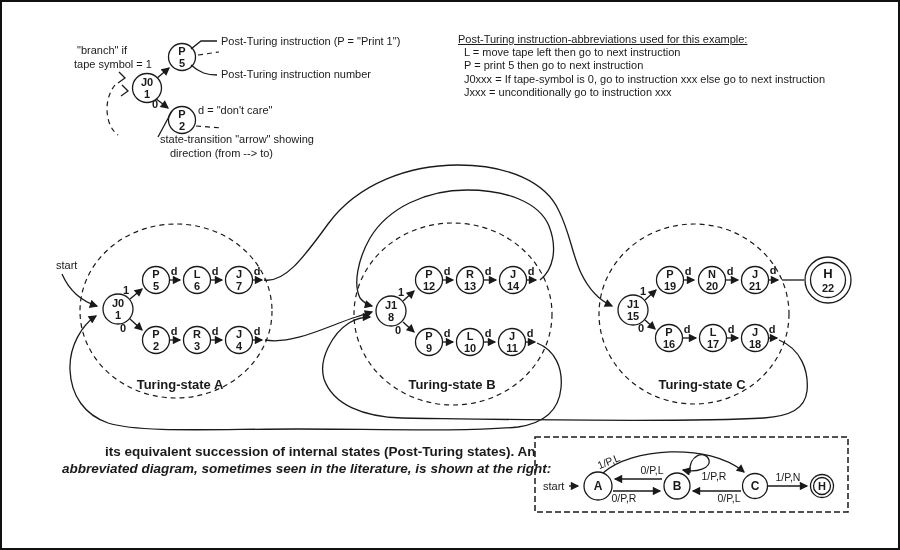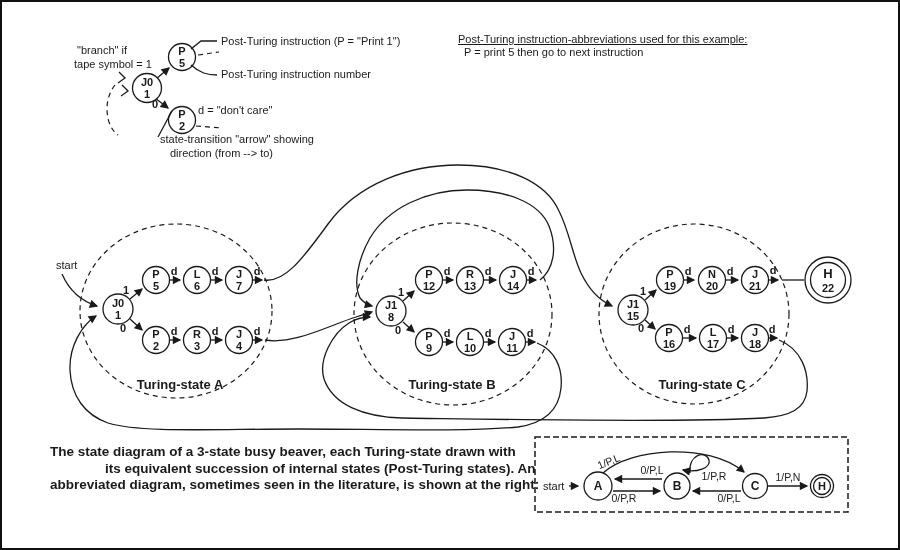--- a/index.html
+++ b/index.html
@@ -16,34 +16,36 @@
   .lbl{font:11px "Liberation Sans",sans-serif;fill:#1a1a1a;}
   .slbl{font:10.5px "Liberation Sans",sans-serif;fill:#1a1a1a;text-anchor:middle;}
   .stateL{font:bold 13px "Liberation Sans",sans-serif;fill:#1a1a1a;text-anchor:middle;}
   .ht{font:bold 13px "Liberation Sans",sans-serif;fill:#1a1a1a;text-anchor:middle;}
   .mini-state{font:bold 12px "Liberation Sans",sans-serif;fill:#1a1a1a;text-anchor:middle;}
   
   .abbrev{position:absolute;left:456px;top:31px;font-size:11px;line-height:13.2px;white-space:nowrap;}
   .abbrev .title{text-decoration:underline;}
   .abbrev .line{padding-left:6px;}
   .caption{position:absolute;left:44px;top:442px;font-weight:bold;font-size:13.5px;line-height:16.5px;white-space:nowrap;}
-  .cap1{margin-left:4px;} .cap2{margin-left:18px;padding-left:41px;} .cap3{margin-left:4px;}
+  .cap1{margin-left:4px;} .cap2{margin-left:18px;padding-left:41px;} .cap3{margin-left:16px;font-style:italic;}
 </style>
 </head>
 <body>
 
 <div class="canvas">
 
   <div class="abbrev">
     <div class="title">Post-Turing instruction-abbreviations used for this example:</div>
+    <div class="line">L = move tape left then go to next instruction</div>
     <div class="line">P = print 5 then go to next instruction</div>
+    <div class="line">J0xxx = If tape-symbol is 0, go to instruction xxx else go to next instruction</div>
+    <div class="line">Jxxx = unconditionally go to instruction xxx</div>
   </div>
 
   <div class="caption">
-    <div class="cap1">The state diagram of a 3-state busy beaver, each Turing-state drawn with</div>
     <div class="cap2">its equivalent succession of internal states (Post-Turing states). An</div>
     <div class="cap3">abbreviated diagram, sometimes seen in the literature, is shown at the right:</div>
   </div>
 
   <svg width="900" height="550" viewBox="0 0 900 550">
     <defs>
       <marker id="ah" viewBox="0 0 10 10" refX="8.5" refY="5" markerWidth="7.5" markerHeight="6.5" orient="auto">
         <path d="M0,0 L10,5 L0,10 z" fill="#1a1a1a"></path>
       </marker>
     </defs>

